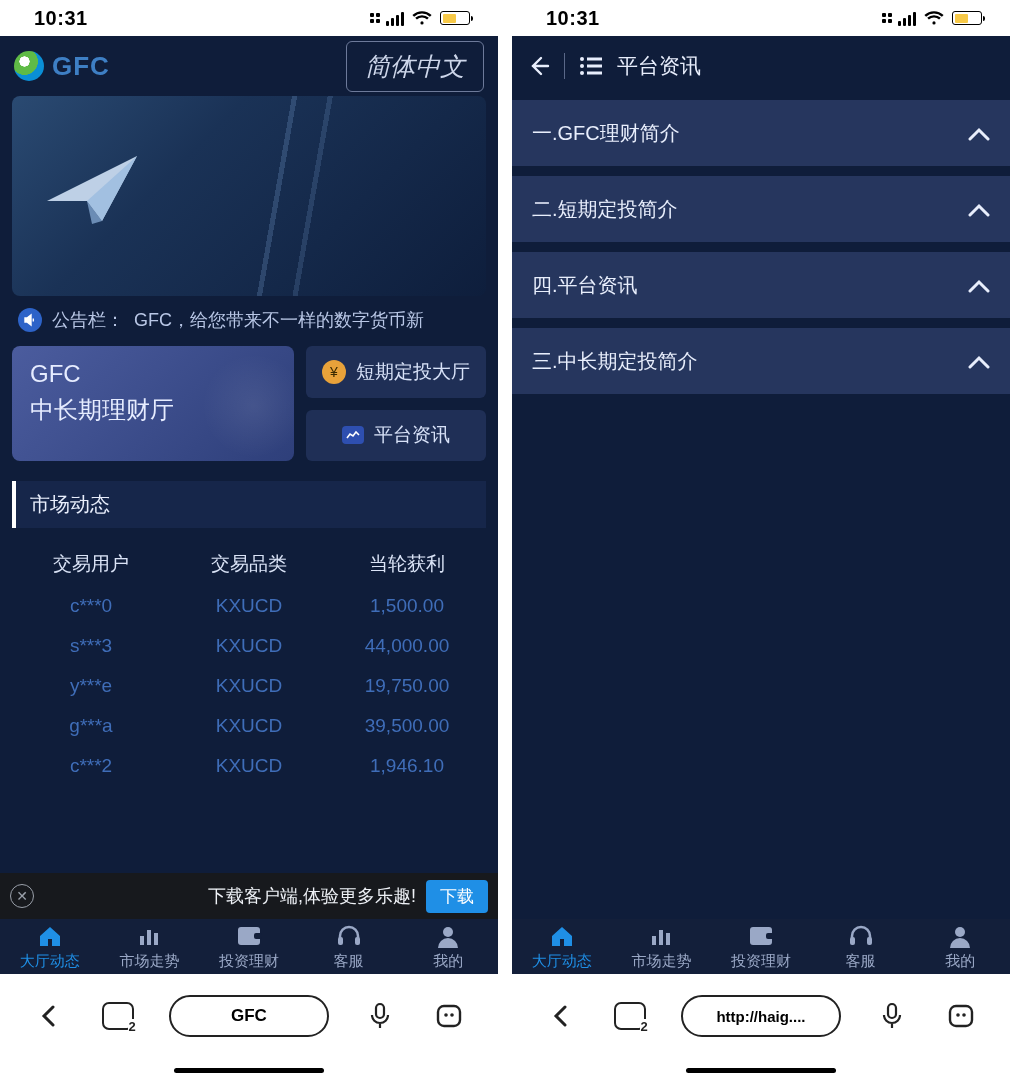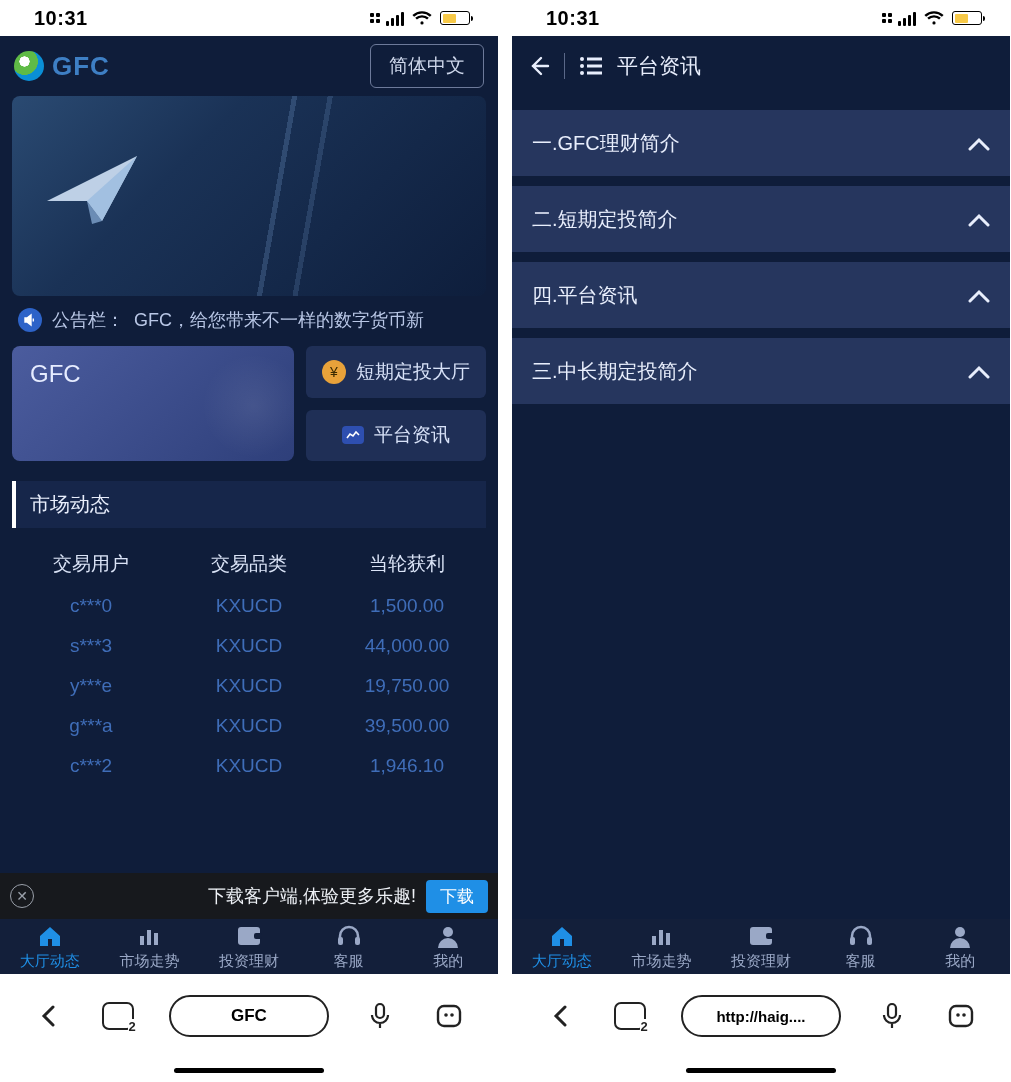--- a/index.html
+++ b/index.html
@@ -43,21 +43,21 @@
   .wifi svg{display:block;}
   .battery{ width:30px;height:14px;border:1.5px solid #000;border-radius:3px;position:relative;display:flex;align-items:center;padding:1.5px;}
   .battery::after{content:"";position:absolute;right:-4px;top:4px;width:2.5px;height:5px;background:#000;border-radius:0 2px 2px 0;}
   .battery-fill{height:100%;width:55%;background:#f7c948;border-radius:1px;}
 
   .app-area { flex:1; background:#0f1d3a; display:flex; flex-direction:column; overflow:hidden; position:relative;}
   .topbar{ height:60px; display:flex; align-items:center; justify-content:space-between; padding:0 14px; }
   .logo-wrap{ display:flex; align-items:center; gap:8px;}
   .logo-circ{ width:30px;height:30px;border-radius:50%; background:radial-gradient(circle at 35% 35%, #fff 0%, #fff 18%, #5fbb46 19%, #5fbb46 48%, #0a8fd6 49%, #0a8fd6 100%);}
   .logo-txt{ color:#3e7fc4; font-size:26px; font-weight:700; letter-spacing:1px;}
-  .lang-btn{ border:1.5px solid #6d7a9a; color:#cdd6ea; background:transparent; padding:8px 18px; border-radius:6px; font-size:19px;}
+  .lang-btn{ border:1.5px solid #6d7a9a; color:#cdd6ea; background:transparent; padding:8px 18px; border-radius:6px; font-size:25px;font-style:italic;}
   .banner{ margin:0 12px; height:200px; border-radius:8px; background:linear-gradient(135deg,#2a4a72 0%,#1a3256 35%,#0e1e3c 100%); position:relative; overflow:hidden;}
   .banner::before{content:"";position:absolute;inset:0;background:
      linear-gradient(100deg, transparent 0%, transparent 55%, rgba(120,160,210,.25) 55%, rgba(120,160,210,.25) 56%, transparent 56%, transparent 62%, rgba(120,160,210,.2) 62%, rgba(120,160,210,.2) 63%, transparent 63%);}
   .paper-plane{position:absolute;left:30px;top:50px;}
   .announce{ display:flex; align-items:center; gap:10px; margin:12px 18px 0; color:#b9c7e6; font-size:18px;}
   .announce-ic{ width:24px;height:24px;border-radius:50%;background:#2d63c8;display:flex;align-items:center;justify-content:center;}
   .tile-row{ display:flex; gap:12px; margin:14px 12px 0;}
   .big-tile{ flex:1; height:115px; border-radius:8px; background:linear-gradient(135deg,#4b5c9e 0%, #2e3f7a 100%); padding:14px 18px; color:#e6ecff; position:relative; overflow:hidden;}
   .big-tile .t1{font-size:24px; margin-bottom:6px;}
   .big-tile .t2{font-size:24px;}
@@ -86,21 +86,21 @@
   .bb-tab{ width:32px;height:28px;border:2.5px solid #222;border-radius:7px;position:relative;}
   .bb-tab span{position:absolute;right:-5px;bottom:-6px;font-size:13px;font-weight:700;background:#fff;padding:0 1px;}
   .bb-url{ width:160px;height:42px;border:2px solid #222;border-radius:21px;display:flex;align-items:center;justify-content:center;font-size:17px;font-weight:700;}
   .home-ind{height:24px;display:flex;align-items:center;justify-content:center;}
   .home-ind span{width:150px;height:5px;background:#000;border-radius:3px;}
 
   
   .news-top{ height:60px; display:flex; align-items:center; gap:14px; padding:0 14px; color:#e8eefc; font-size:21px;}
   .back-ic,.list-ic{display:flex;align-items:center;}
   .divider{width:1px;height:26px;background:#5a6888;}
-  .acc{ margin-top:14px; display:flex; flex-direction:column; gap:10px;}
+  .acc{ margin-top:4px; display:flex; flex-direction:column; gap:10px;}
   .acc-item{ background:#26365e; height:66px; display:flex; align-items:center; justify-content:space-between; padding:0 20px; color:#e8eefc; font-size:20px;}
   .chev{ transform:rotate(180deg);}
 </style>
 </head>
 <body>
 
 <div class="phone">
   <div class="status-bar">
     <span>10:31</span>
     <div class="status-icons">
@@ -150,20 +150,21 @@
             <path d="M2 5v4h2l4 3V2L4 5H2zm8 .5a3 3 0 010 3" stroke="#fff" stroke-width="1.4" fill="#fff"></path>
           </svg>
       </span>
       <span>公告栏：</span>
       <span>GFC，给您带来不一样的数字货币新</span>
     </div>
 
     <div class="tile-row">
       <div class="big-tile">
         <div class="t1">GFC</div>
+        <div class="t2">中长期理财厅</div>
       </div>
       <div class="small-tiles">
         <div class="small-tile">
           <span class="st-ic y">¥</span>
           <span>短期定投大厅</span>
         </div>
         <div class="small-tile">
           <span class="st-ic b">
             <svg width="14" height="10" viewBox="0 0 14 10">
                 <polyline points="1,8 4,4 7,6 10,2 13,5" stroke="#fff" stroke-width="1.6" fill="none"></polyline>

